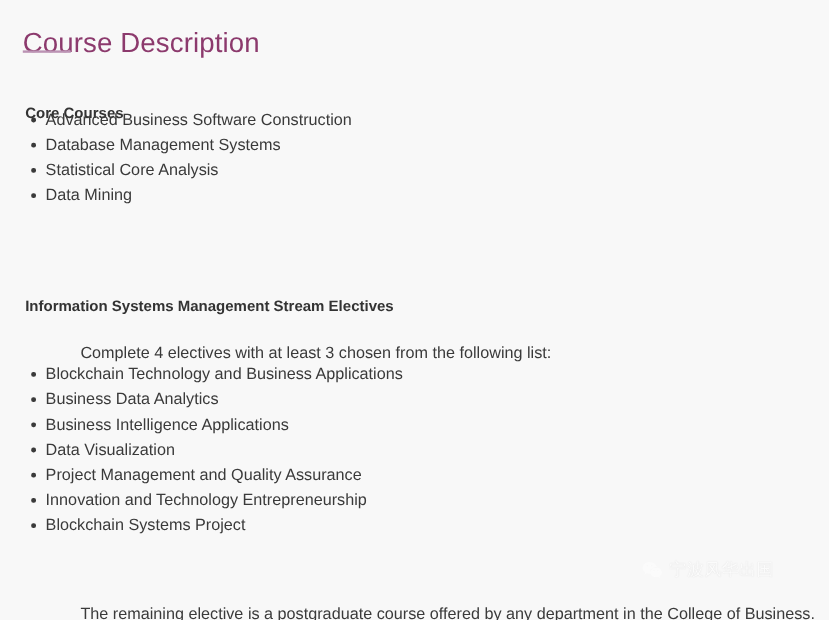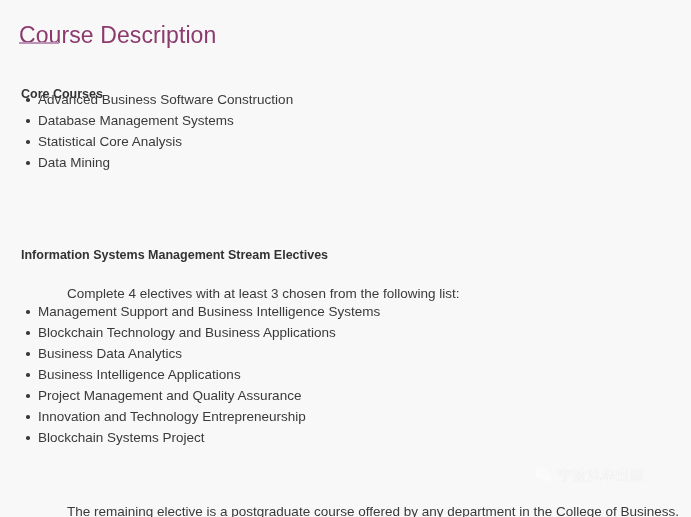--- a/index.html
+++ b/index.html
@@ -148,24 +148,24 @@
     <li><span>Database Management Systems</span></li>
     <li><span>Statistical Core Analysis</span></li>
     <li><span>Data Mining</span></li>
   </ul>
 
   <h2 class="section-heading electives">Information Systems Management Stream Electives</h2>
 
   <p class="para intro">Complete 4 electives with at least 3 chosen from the following list:</p>
 
   <ul class="bullets elective-list">
-    <li><span>Management Support and Business Intelligence Systems</span></li>
     <li><span>Blockchain Technology and Business Applications</span></li>
     <li><span>Business Data Analytics</span></li>
     <li><span>Business Intelligence Applications</span></li>
+    <li><span>Data Visualization</span></li>
     <li><span>Project Management and Quality Assurance</span></li>
     <li><span>Innovation and Technology Entrepreneurship</span></li>
     <li><span>Blockchain Systems Project</span></li>
   </ul>
 
   <p class="para closing">The remaining elective is a postgraduate course offered by any department in the College of Business.</p>
 
   <div class="watermark">
     <span class="wechat-icon-wrap">
       <svg class="wechat-icon" viewBox="0 0 24 24" xmlns="http://www.w3.org/2000/svg" aria-hidden="true">

